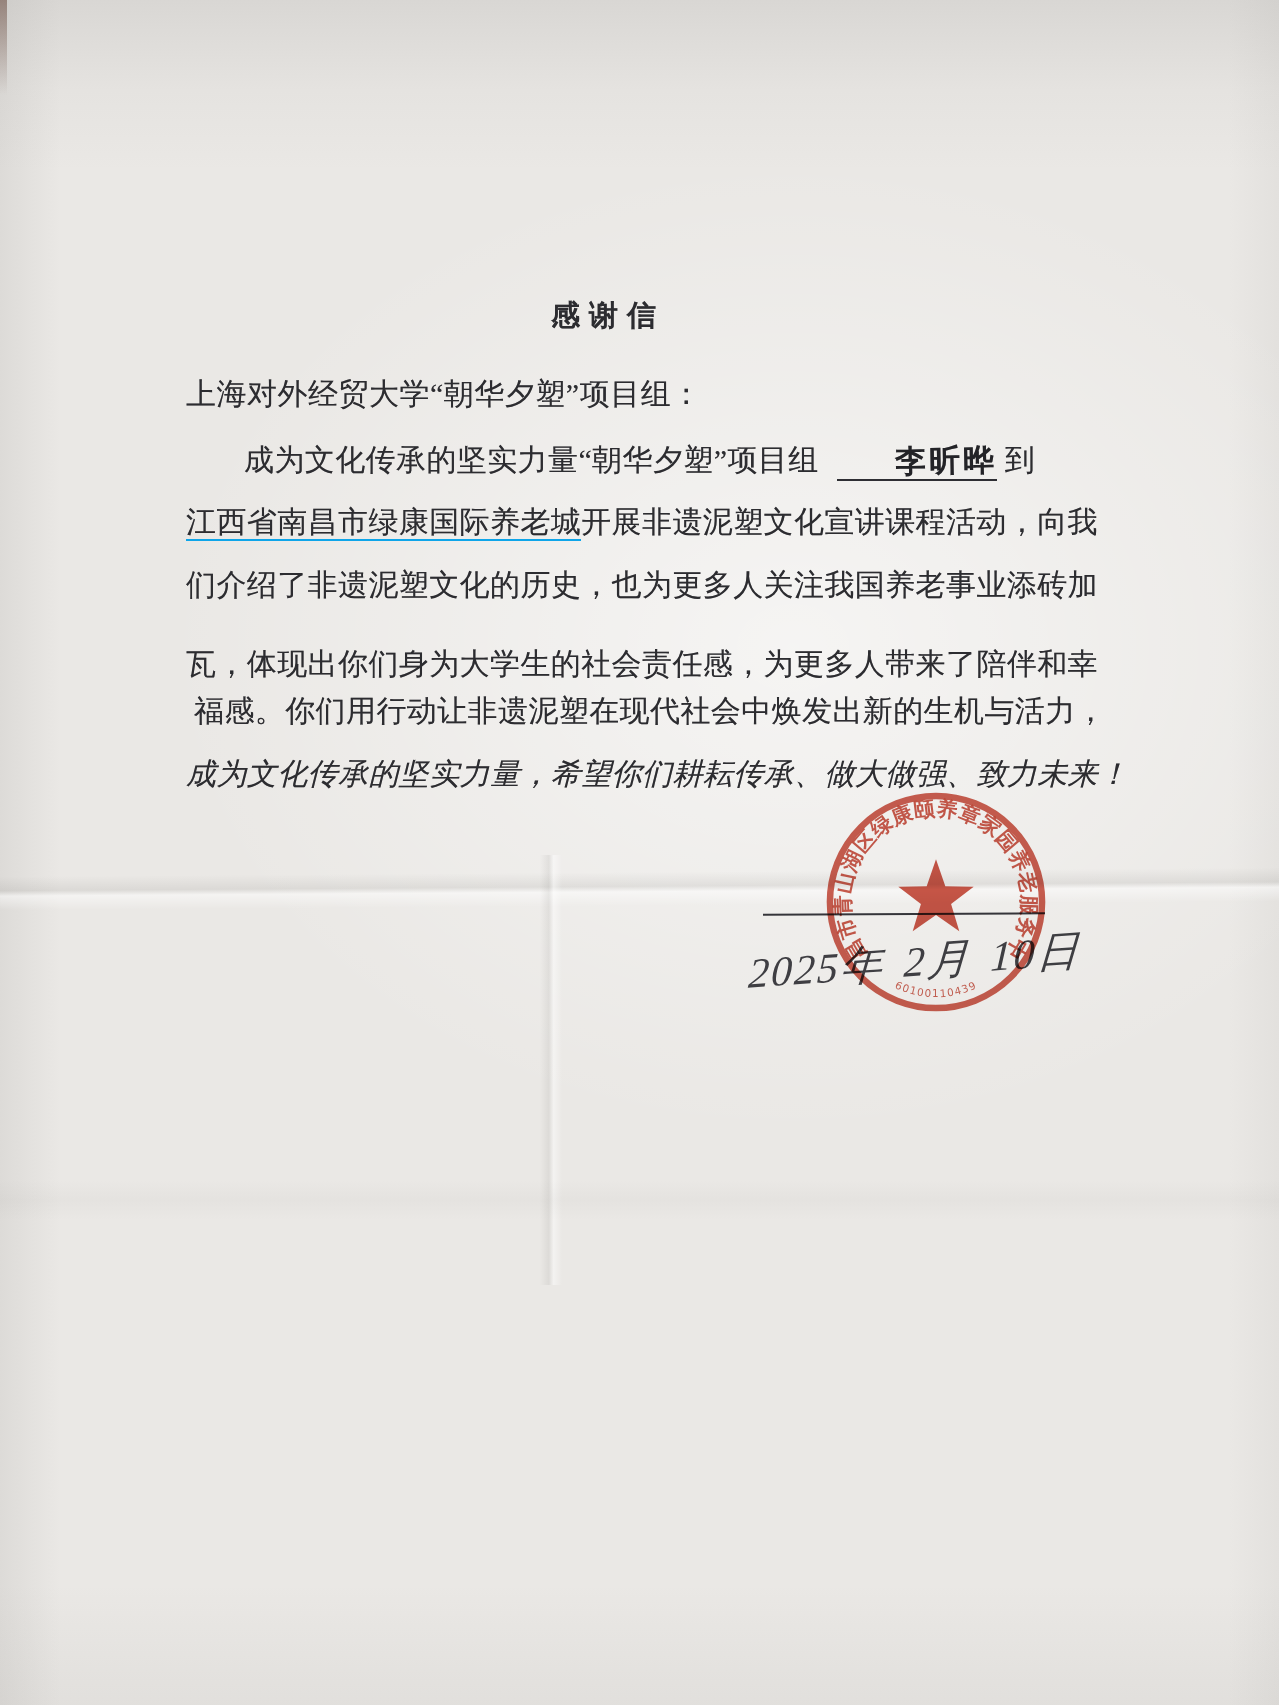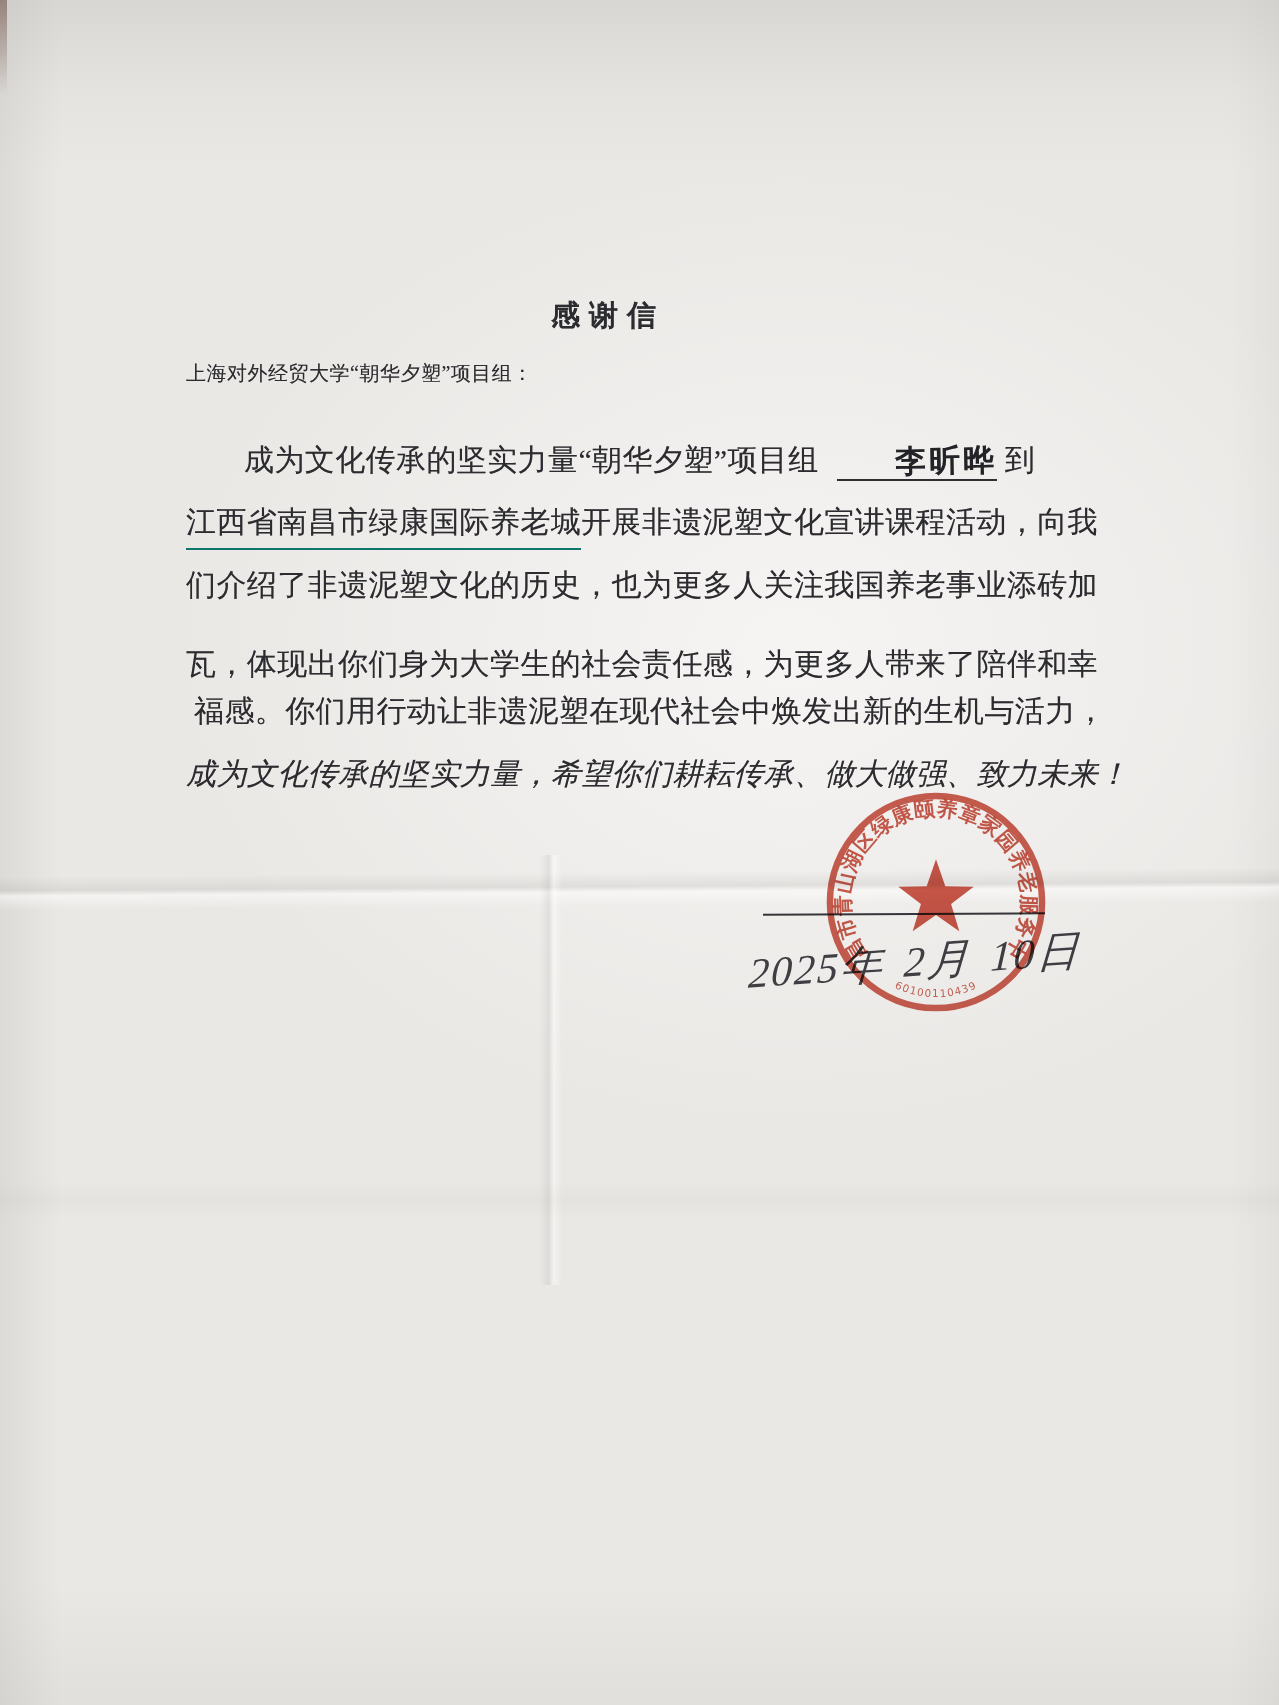--- a/index.html
+++ b/index.html
@@ -44,35 +44,35 @@
     background:linear-gradient(180deg, rgba(104,72,60,.55), rgba(104,72,60,0));
   }
   
   .title{
     position:absolute;left:608px;top:252px;transform:translateX(-50%);
     font-size:29px;letter-spacing:9px;font-weight:600;white-space:nowrap;z-index:2;
     text-shadow:0 0 .6px rgba(40,40,45,.45);
     margin-top:44px;
   }
   .salutation{
-    position:absolute;left:186px;top:360px;
-    font-size:20px;letter-spacing:.5px;white-space:nowrap;z-index:2;
+    position:absolute;left:186px;top:374px;
+    font-size:30px;letter-spacing:.5px;white-space:nowrap;z-index:2;
     text-shadow:0 0 .6px rgba(40,40,45,.4);
   }
   .body-line{
     position:absolute;left:186px;font-size:30px;letter-spacing:.4px;
     white-space:nowrap;z-index:2;text-shadow:0 0 .6px rgba(40,40,45,.4);
   }
   .bl1{top:440px;padding-left:58px;}
   .bl2{top:502px;}
   .bl3{top:565px;text-align:right;}
   .bl4{top:644px;}
   .bl5{top:691px;margin-left:8px;}
   .bl6{top:754px;font-style:italic;}
-  .u-location{border-bottom:2px solid #0f766e;padding-bottom:10px;}
+  .u-location{border-bottom:2px solid #0ea5e9;padding-bottom:1px;}
   .name-underline{
     display:inline-block;width:160px;text-align:right;vertical-align:bottom;
     border-bottom:2px solid #2e2e33;margin:0 8px 0 18px;line-height:1.15;
   }
   .handwritten-name{
     display:inline-block;font-size:31px;font-weight:700;letter-spacing:3px;
     transform:rotate(-1deg);color:#232327;
   }
   
   .signature-line{

